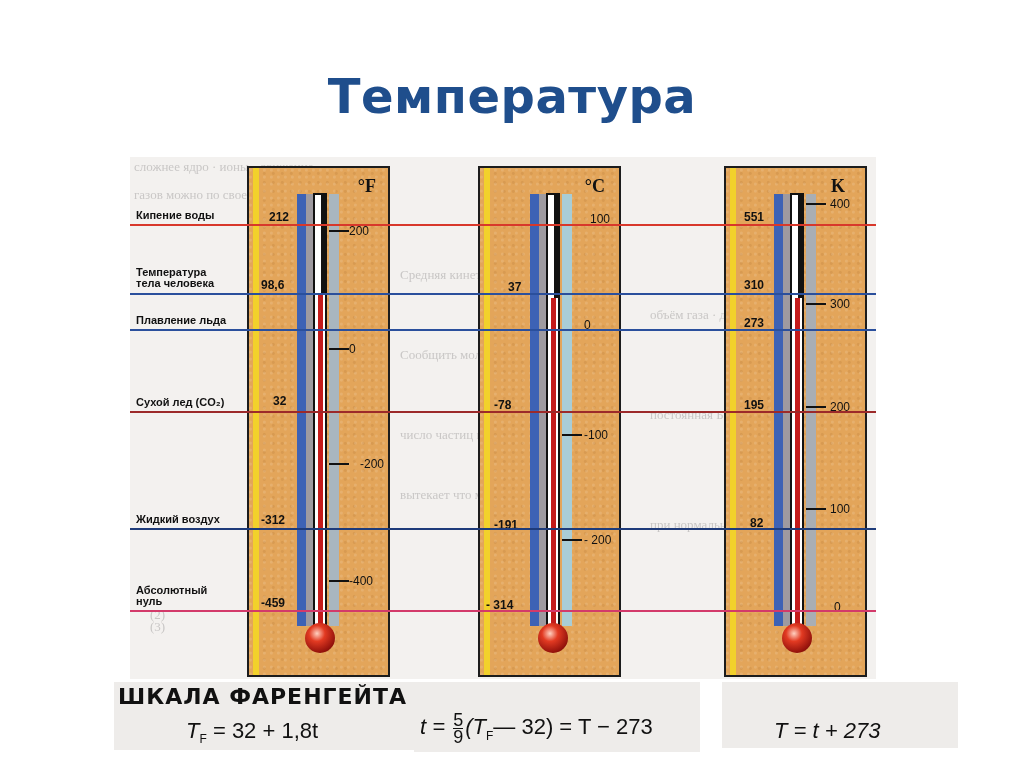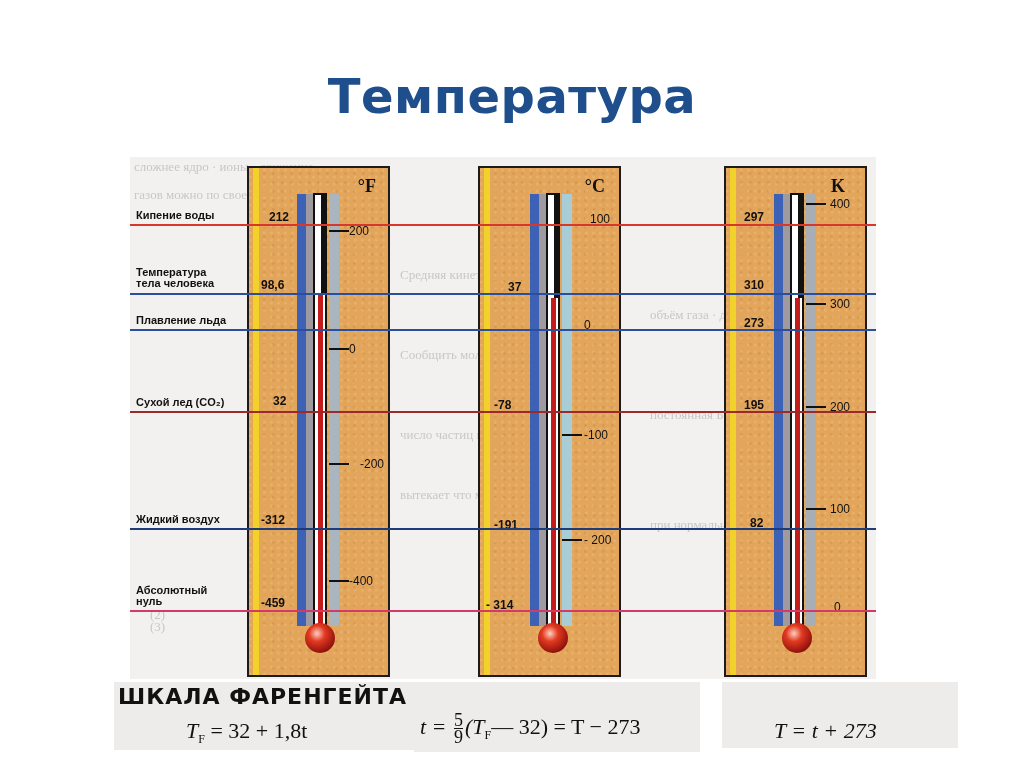--- a/index.html
+++ b/index.html
@@ -19,21 +19,21 @@
   .tube .dark{position:absolute;right:0;width:4px;background:#111;top:0;}
   .bulb{position:absolute;width:30px;height:30px;border-radius:50%;background:radial-gradient(circle at 40% 35%,#ffd0c0 0,#e23a22 30%,#8d0f0a 75%,#2a0a06 100%);}
   .tick{position:absolute;height:2px;background:#111;}
   .tick.major{width:20px;}
   .scale-label{position:absolute;font-size:12px;font-weight:normal;color:#111;}
   .val-label{position:absolute;font-size:12px;font-weight:bold;color:#111;}
   .hline{position:absolute;left:0;width:746px;height:2px;}
   .left-label{position:absolute;left:6px;font-size:11px;font-weight:bold;color:#111;line-height:11px;}
   .caption{position:absolute;background:#eeecea;}
   .cap-title{font-weight:bold;font-size:22px;color:#111;letter-spacing:1px;font-family:"DejaVu Sans",sans-serif;}
-  .cap-formula{font-family:Liberation Serif, serif;font-size:22px;color:#111;}
+  .cap-formula{font-family:Liberation Sans, sans-serif;font-size:22px;color:#111;}
   .cap-formula i{font-style:italic;}
   .frac{display:inline-block;vertical-align:middle;text-align:center;font-size:18px;line-height:16px;margin:0 2px;}
   .frac span{display:block;}
   .frac .num{border-bottom:1px solid #111;}
 </style>
 </head>
 <body>
 
 <div class="title">Температура</div>
 
@@ -113,21 +113,21 @@
     <div class="bulb" style="left:56px;top:455px;"></div>
     <div class="tick major" style="left:80px;top:35px;"></div>
     <div class="tick major" style="left:80px;top:135px;"></div>
     <div class="tick major" style="left:80px;top:238px;"></div>
     <div class="tick major" style="left:80px;top:340px;"></div>
     <div class="scale-label" style="left:104px;top:29px;">400</div>
     <div class="scale-label" style="left:104px;top:129px;">300</div>
     <div class="scale-label" style="left:104px;top:232px;">200</div>
     <div class="scale-label" style="left:104px;top:334px;">100</div>
     <div class="scale-label" style="left:108px;top:432px;">0</div>
-    <div class="val-label" style="left:18px;top:42px;">297</div>
+    <div class="val-label" style="left:18px;top:42px;">551</div>
     <div class="val-label" style="left:18px;top:110px;">310</div>
     <div class="val-label" style="left:18px;top:148px;">273</div>
     <div class="val-label" style="left:18px;top:230px;">195</div>
     <div class="val-label" style="left:24px;top:348px;">82</div>
   </div>
 
   <div class="hline" style="top:67px;background:#d8382b;"></div>
   <div class="hline" style="top:136px;background:#2a4f9c;"></div>
   <div class="hline" style="top:172px;background:#2a4f9c;"></div>
   <div class="hline" style="top:254px;background:#9c2a2a;"></div>

